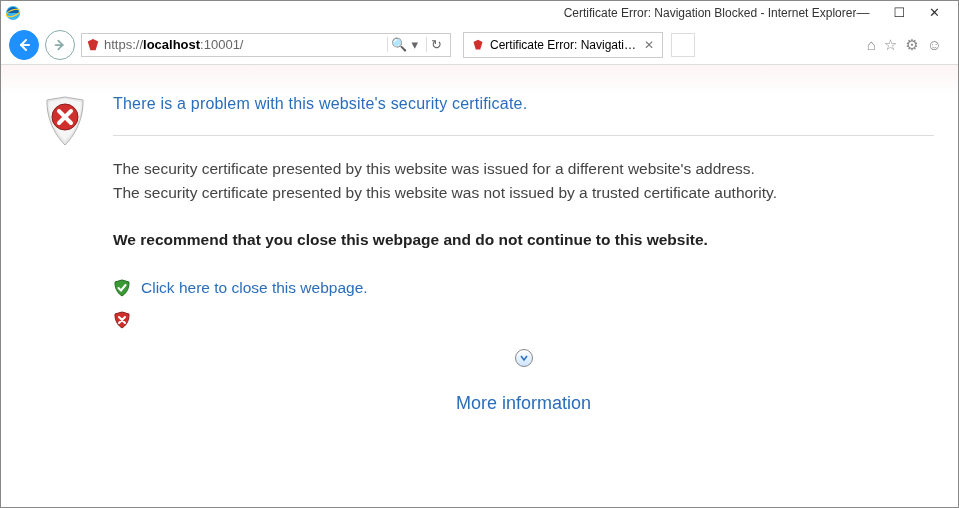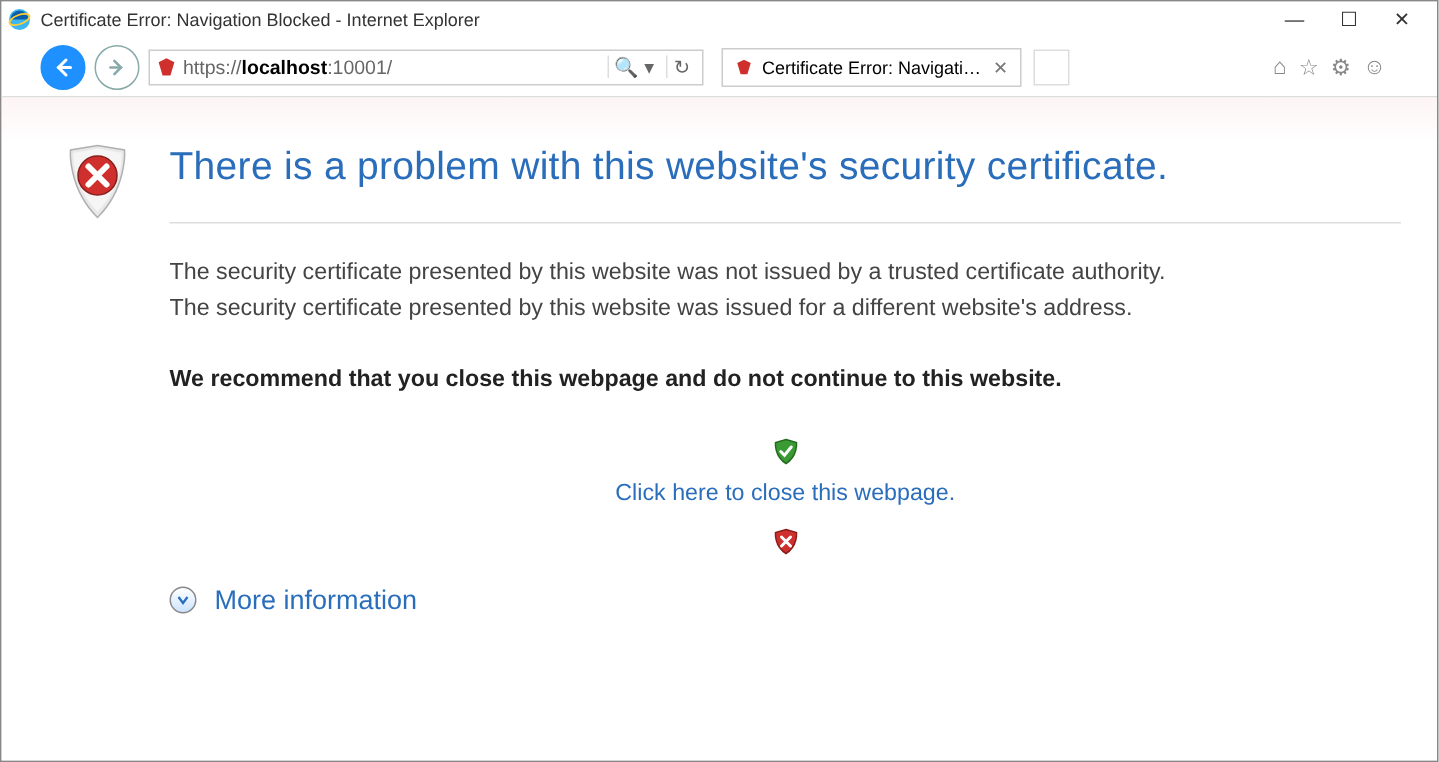--- a/index.html
+++ b/index.html
@@ -1,23 +1,23 @@
 <!DOCTYPE html>
 <html><head>
 <meta charset="utf-8">
 <style>
   * { box-sizing: border-box; margin: 0; padding: 0; }
   body { font-family: "Segoe UI", Tahoma, sans-serif; background: #fff; width: 959px; height: 508px; position: relative; border: 1px solid #888; }
   .titlebar { height: 24px; display: flex; align-items: center; padding: 0 4px; font-size: 12px; color: #333; background: #fff; }
   .titlebar .ie-icon { width: 16px; height: 16px; margin-right: 6px; }
-  .titlebar .title-txt { flex: 1; white-space: nowrap; overflow: hidden; text-overflow: ellipsis; }
+  .titlebar .title-txt { flex: 1; white-space: nowrap; overflow: hidden; text-overflow: ellipsis; text-align: right; }
   .winbtns { display: flex; gap: 24px; padding-right: 14px; }
   .winbtns span { font-size: 13px; color: #333; cursor: pointer; line-height: 16px; }
 
-  .navbar { height: 40px; display: flex; align-items: center; padding: 0 26px; gap: 6px; background: #fff; border-bottom: 1px solid #ddd; }
+  .navbar { height: 40px; display: flex; align-items: center; padding: 0 8px; gap: 6px; background: #fff; border-bottom: 1px solid #ddd; }
   .navcircle { width: 30px; height: 30px; border-radius: 50%; border: 1px solid #8aa; background: #fff; display:flex; align-items:center; justify-content:center; font-size:16px; color:#8aa; cursor:pointer; }
   .navcircle.back { background: #1e90ff; border-color:#1e90ff; color:#fff; }
   .addr { flex: 0 0 370px; height: 24px; border: 1px solid #ccc; background: #fff; display:flex; align-items:center; padding:0 4px; font-size:13px; gap:4px; }
   .addr .favicon { width:14px; height:14px; }
   .addr .url { flex:1; white-space:nowrap; overflow:hidden; }
   .addr .url .bold { font-weight:700; color:#000; }
   .addr .url .grey { color:#666; }
   .addr .searchbtn, .addr .refresh { color:#666; cursor:pointer; padding:0 4px; font-size:13px; border-left:1px solid #ddd; }
   .tab { margin-left: 6px; height: 26px; border: 1px solid #ccc; background: #fff; display:flex; align-items:center; padding:0 8px; font-size:12px; gap:6px; max-width: 200px; }
   .tab .tfav { width:12px; height:12px; }
@@ -26,29 +26,29 @@
   .newtab { width:24px; height:24px; border:1px solid #ddd; margin-left:2px; }
   .righticons { margin-left:auto; display:flex; gap:8px; padding-right:8px; align-items:center; }
   .righticons span { color:#888; font-size:15px; cursor:pointer; }
   .smiley { color:#f9c300; font-size:16px; }
 
   .page { background: linear-gradient(#fdf4f5 0%, #ffffff 30px); padding: 30px 24px 24px 40px; height: calc(100% - 64px); overflow:hidden; }
   .content { display:flex; gap: 20px; }
   .shieldcol { flex:0 0 52px; }
   .shield { width:48px; height:54px; }
   .textcol { flex:1; font-size:15px; color:#444; }
-  .headline { font-size:26px; font-weight:400; color:#2a6ebb; margin-bottom:22px; letter-spacing:0.2px; }
+  .headline { font-size:16px; font-weight:400; color:#2a6ebb; margin-bottom:22px; letter-spacing:0.2px; }
   .hr { border:none; border-top:1px solid #ddd; margin-bottom:22px; }
   .paras p { line-height:1.45; margin-bottom:2px; font-size:15.5px; color:#444; }
   .paras .gap { margin-top:20px; }
   .recommend { font-weight:700; color:#222; margin-top:26px; margin-bottom:30px; font-size:15.5px; }
-  .linkrow { display:flex; align-items:center; gap:10px; margin-bottom:14px;flex-direction:column; }
+  .linkrow { display:flex; gap:10px; margin-bottom:14px; }
   .linkrow a { color:#2a6ebb; text-decoration:none; font-size:15.5px; cursor:pointer; }
   .miniicon { width:18px; height:18px; flex:0 0 18px; }
-  .moreinfo { display:flex; align-items:center; gap:12px; margin-top:20px; }
+  .moreinfo { display:flex; align-items:center; gap:26px; margin-top:20px;flex-direction:column; }
   .moreinfo .moretxt { color:#2a6ebb; font-size:18px; cursor:pointer; }
   .expandbtn { width:18px; height:18px; border-radius:50%; border:1px solid #888; background:linear-gradient(#fff,#cce4ff); display:flex; align-items:center; justify-content:center; color:#2a6ebb; font-size:10px; cursor:pointer; }
 </style>
 </head>
 <body>
 
 <div class="titlebar">
   <svg class="ie-icon" viewBox="0 0 16 16">
       <circle cx="8" cy="8" r="7" fill="#3eb7f0"></circle>
       <path d="M2 8 a6 6 0 0 1 12 0 h-12" fill="#0a5fa8"></path>
@@ -108,22 +108,22 @@
         <path d="M24 2 C24 2 42 5 42 5 C42 5 44 30 24 50 C4 30 6 5 6 5 C6 5 24 2 24 2 Z" fill="#e8e8e8" stroke="#b0b0b0" stroke-width="1"></path>
         <path d="M24 4 C24 4 40 7 40 7 C40 7 42 28 24 46 C6 28 8 7 8 7 C8 7 24 4 24 4 Z" fill="#f5f5f5"></path>
         <circle cx="24" cy="22" r="13" fill="#d0302d" stroke="#8a1e1b" stroke-width="1"></circle>
         <path d="M18 16 L30 28 M30 16 L18 28" stroke="#fff" stroke-width="4" stroke-linecap="round"></path>
       </svg>
     </div>
     <div class="textcol">
       <div class="headline">There is a problem with this website's security certificate.</div>
       <hr class="hr">
       <div class="paras">
+        <p>The security certificate presented by this website was issued for a different website's address.</p>
         <p>The security certificate presented by this website was not issued by a trusted certificate authority.</p>
-        <p>The security certificate presented by this website was issued for a different website's address.</p>
       </div>
       <div class="recommend">We recommend that you close this webpage and do not continue to this website.</div>
 
       <div class="linkrow">
         <svg class="miniicon" viewBox="0 0 18 18">
             <path d="M9 1 L16 3 C16 3 17 12 9 17 C1 12 2 3 2 3 Z" fill="#3a9b35" stroke="#246b20"></path>
             <path d="M5.5 9 L8 11.5 L12.5 6" stroke="#fff" stroke-width="2" fill="none" stroke-linecap="round"></path>
           </svg>
         <a>Click here to close this webpage.</a>
       </div>

